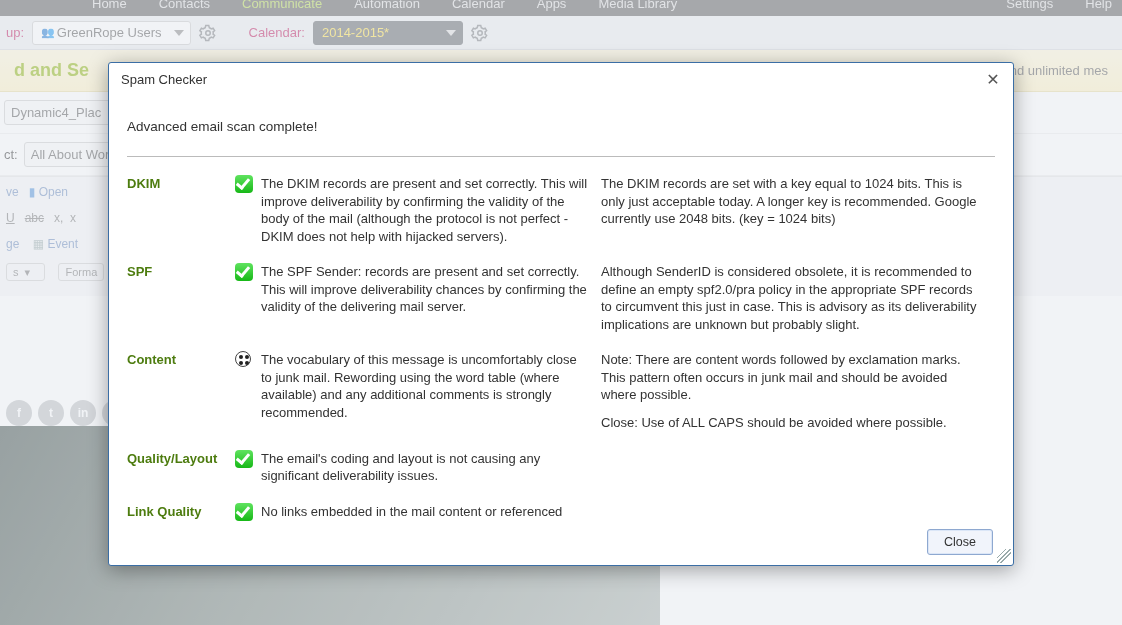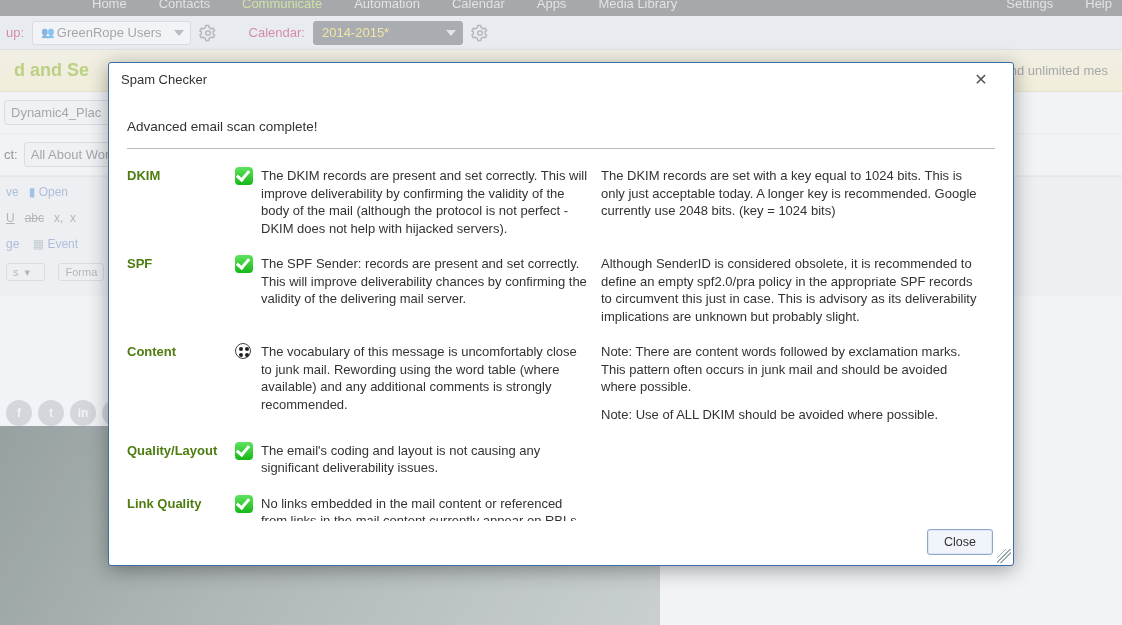--- a/index.html
+++ b/index.html
@@ -92,32 +92,32 @@
 
   
   .modal {
     position:absolute; left:108px; top:62px; width:906px; height:504px;
     background:#fff; border:1px solid #3b6ea5;
     box-shadow: 0 4px 20px rgba(0,0,0,0.35);
     border-radius:3px;
     display:flex; flex-direction:column;
   }
   .modal .titlebar {
-    height:32px; display:flex; align-items:center; padding:0 22px 0 12px;
+    height:32px; display:flex; align-items:center; padding:0 10px 0 12px;
     font-size:13px; color:#333; border-bottom: none;
   }
   .modal .titlebar .x {
     margin-left:auto; cursor:pointer; font-size:16px; color:#555;
     width:20px; height:20px; display:flex; align-items:center; justify-content:center;
   }
   .modal .content {
     flex:1; padding: 6px 18px 0 18px; overflow:auto; color:#333;
   }
   .scan-complete {
-    font-size:13.5px; padding: 18px 0 14px 0;
+    font-size:13.5px; padding: 18px 0 22px 0;
     border-bottom:1px solid #bbb; margin-bottom:14px;
   }
   table.scan { width:100%; border-collapse:collapse; table-layout:fixed;}
   table.scan td { vertical-align:top; padding: 4px 10px 14px 0; font-size:13px; line-height:1.35;}
   table.scan td.lbl { width:108px; font-weight:bold; color:#4d7c0f; }
   table.scan td.ic { width:26px; text-align:center; }
   table.scan td.col1 { width:340px; }
   table.scan td.col2 { }
   .chk {
     display:inline-block; width:18px; height:18px; border-radius:4px;
@@ -274,21 +274,21 @@
         <td class="ic"><span class="chk"></span></td>
         <td class="col1">The SPF Sender: records are present and set correctly. This will improve deliverability chances by confirming the validity of the delivering mail server.</td>
         <td class="col2">Although SenderID is considered obsolete, it is recommended to define an empty spf2.0/pra policy in the appropriate SPF records to circumvent this just in case. This is advisory as its deliverability implications are unknown but probably slight.</td>
       </tr>
       <tr>
         <td class="lbl">Content</td>
         <td class="ic"><span class="rad"></span></td>
         <td class="col1">The vocabulary of this message is uncomfortably close to junk mail. Rewording using the word table (where available) and any additional comments is strongly recommended.</td>
         <td class="col2">
           <div>Note: There are content words followed by exclamation marks. This pattern often occurs in junk mail and should be avoided where possible.</div>
-          <div style="margin-top:10px">Note: Use of ALL DKIM should be avoided where possible.</div>
+          <div style="margin-top:10px">Close: Use of ALL CAPS should be avoided where possible.</div>
         </td>
       </tr>
       <tr>
         <td class="lbl">Quality/Layout</td>
         <td class="ic"><span class="chk"></span></td>
         <td class="col1">The email's coding and layout is not causing any significant deliverability issues.</td>
         <td class="col2"></td>
       </tr>
       <tr>
         <td class="lbl">Link Quality</td>

